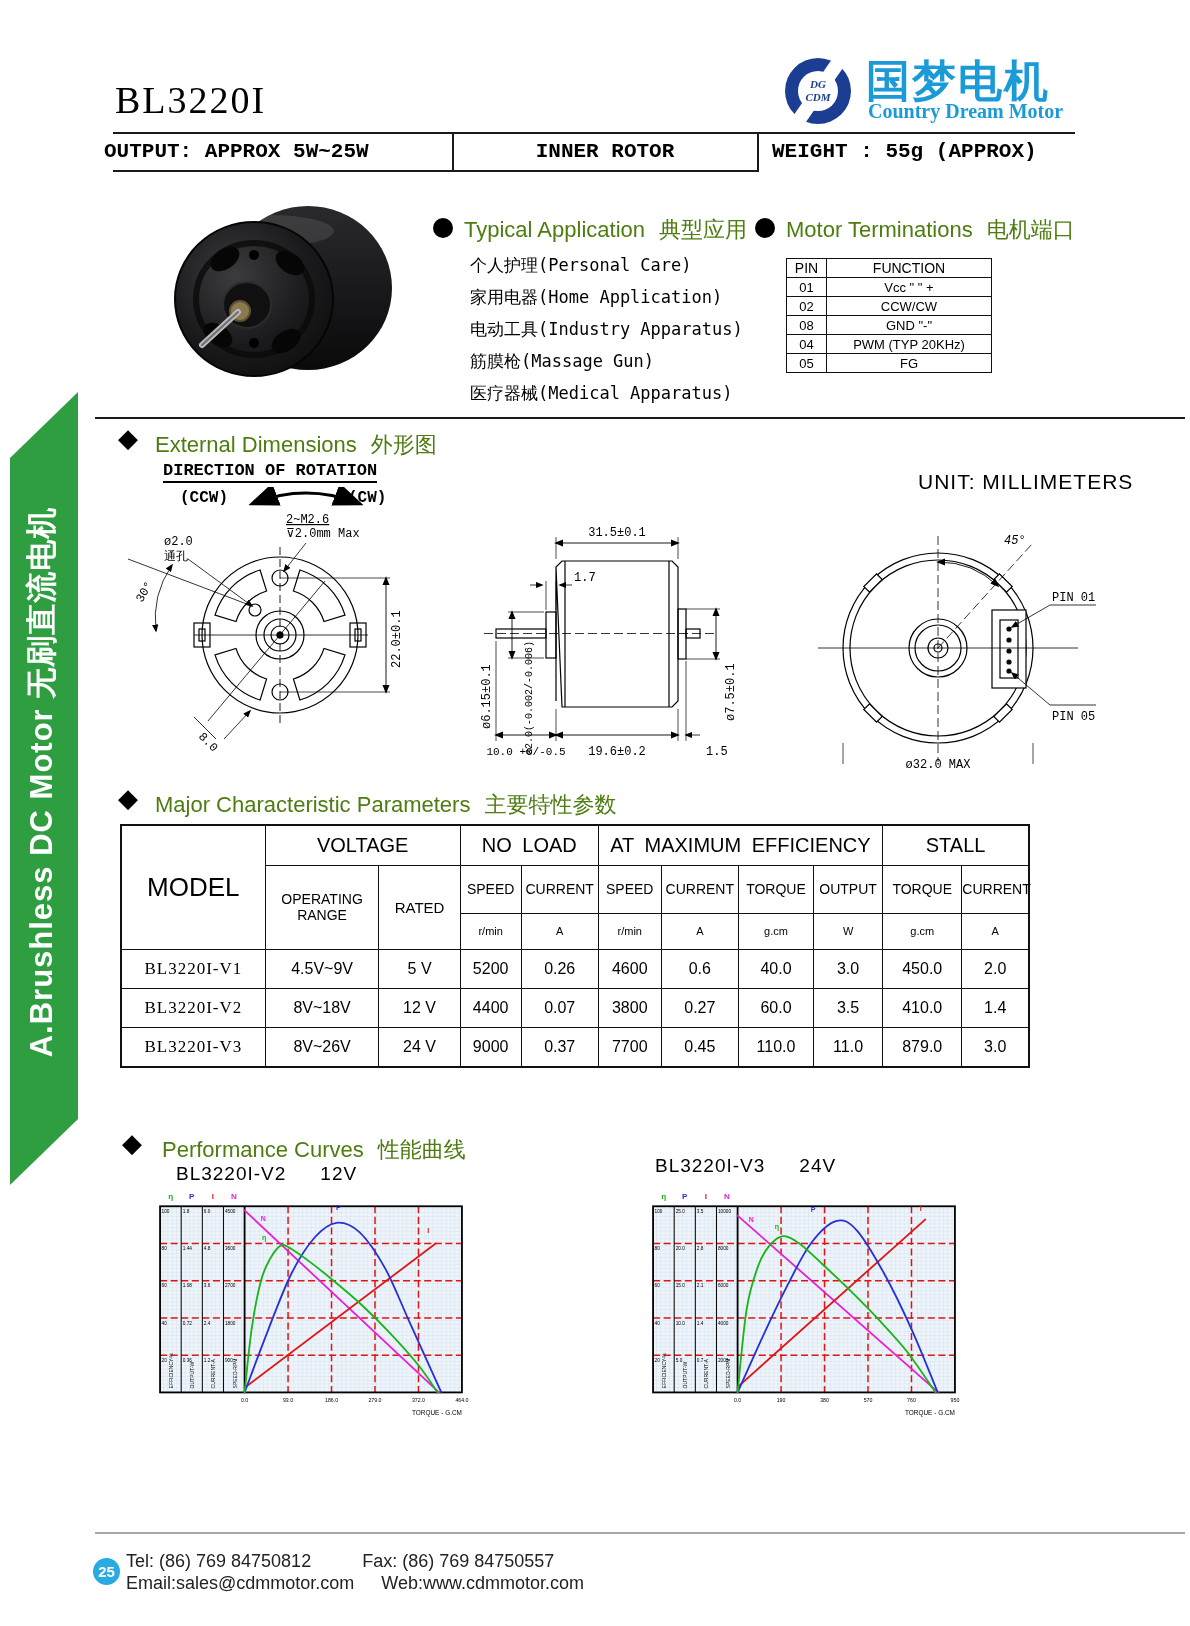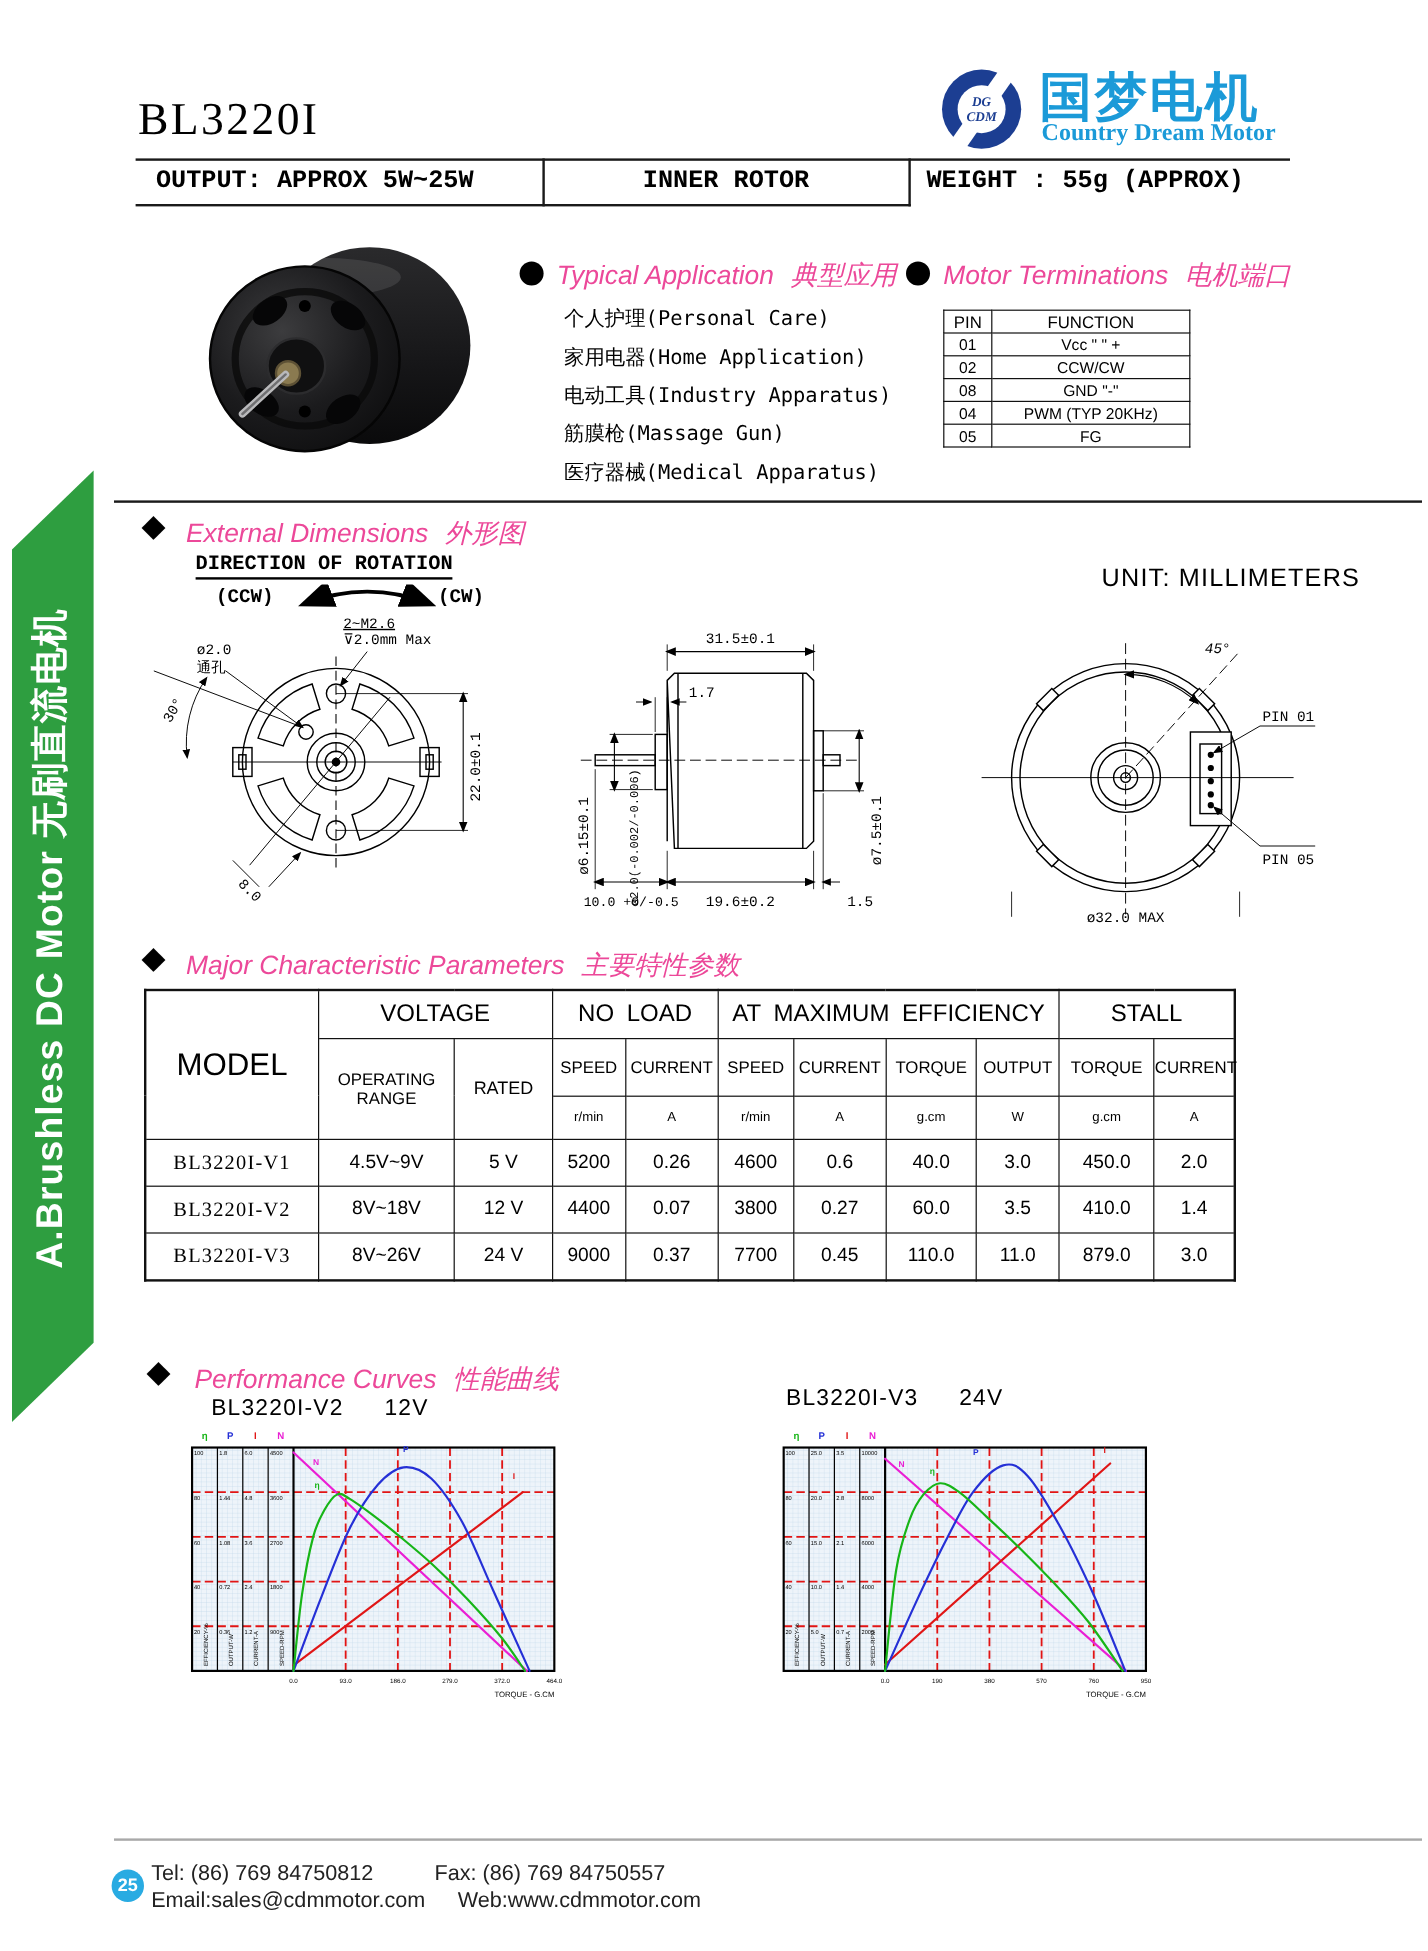--- a/index.html
+++ b/index.html
@@ -8,21 +8,21 @@
   .abs{position:absolute;}
   
   .model-title{font-family:"Liberation Serif",serif;font-size:38px;letter-spacing:2px;}
   .logo-cn{font-size:44px;font-weight:bold;color:var(--brand);letter-spacing:2px;}
   .logo-en{font-family:"Liberation Serif",serif;font-size:20px;font-weight:bold;color:var(--brand);}
   .spec-text{font-family:"Liberation Mono",monospace;font-size:21px;font-weight:bold;letter-spacing:0px;}
   .hline{background:#1a1a1a;}
   .vline{background:#1a1a1a;}
   
   .bullet-dot{width:20px;height:20px;border-radius:50%;background:#000;display:inline-block;}
-  .sec-title{font-size:22px;color:#ec4899;font-style:italic;}
+  .sec-title{font-size:22px;color:#4d7c0f;}
   .sec-title .cn{margin-left:14px;}
   .diamond{font-size:26px;line-height:20px;}
   .app-list{list-style:none;margin:0;padding:0;font-family:"DejaVu Sans Mono",monospace;font-size:17px;}
   .app-list li{margin-bottom:9px;}
   
   .pin-table{border-collapse:collapse;table-layout:fixed;width:205px;}
   .pin-table td,.pin-table th{border:1.5px solid #111;text-align:center;font-size:13px;padding:0;height:18px;}
   .pin-table th{font-size:14px;font-weight:normal;}
   
   .cadtext{font-family:"Liberation Mono",monospace;}
@@ -70,21 +70,21 @@
     <text x="36" y="33" text-anchor="middle" font-size="11" font-style="italic" font-weight="bold" font-family="Liberation Serif, serif" fill="#1c3e92">DG</text>
     <text x="36" y="46" text-anchor="middle" font-size="11" font-style="italic" font-weight="bold" font-family="Liberation Serif, serif" fill="#1c3e92">CDM</text>
   </svg>
   <div class="abs logo-cn" style="left:866px;top:52px;">国梦电机</div>
   <div class="abs logo-en" style="left:868px;top:100px;">Country Dream Motor</div>
 
   <div class="abs hline" style="left:113px;top:132px;width:962px;height:2px;"></div>
   <div class="abs vline" style="left:452px;top:132px;width:2px;height:40px;"></div>
   <div class="abs vline" style="left:757px;top:132px;width:2px;height:40px;"></div>
   <div class="abs hline" style="left:113px;top:170px;width:646px;height:2px;"></div>
-  <div class="abs spec-text" style="left:130px;top:140px;">OUTPUT: APPROX 5W~25W</div>
+  <div class="abs spec-text" style="left:104px;top:140px;">OUTPUT: APPROX 5W~25W</div>
   <div class="abs spec-text" style="left:455px;top:140px;width:300px;text-align:center;">INNER ROTOR</div>
   <div class="abs spec-text" style="left:772px;top:140px;">WEIGHT : 55g (APPROX)</div>
 
   <svg class="abs" style="left:150px;top:193px;" width="258" height="205" viewBox="0 0 258 205">
     <defs>
       <radialGradient id="face" cx="38%" cy="35%" r="80%">
         <stop offset="0%" stop-color="#3c3c3e"></stop>
           <stop offset="55%" stop-color="#1b1b1d"></stop>
           <stop offset="100%" stop-color="#0c0c0d"></stop>
       </radialGradient>
@@ -169,21 +169,21 @@
   <div class="abs dir-title" style="left:163px;top:461px;">DIRECTION OF ROTATION</div>
   <span class="abs rot-label" style="left:180px;top:489px;">(CCW)</span>
   <svg class="abs" style="left:246px;top:487px;" width="120" height="22">
     <defs>
       <marker id="ah" markerWidth="10" markerHeight="8" refX="8" refY="4" orient="auto-start-reverse">
         <path d="M0,0 L10,4 L0,8 Z" fill="#000"></path>
       </marker>
     </defs>
     <path d="M8,16 Q60,-4 112,16" fill="none" stroke="#000" stroke-width="3" marker-start="url(#ah)" marker-end="url(#ah)"></path>
   </svg>
-  <span class="abs rot-label" style="left:365px;top:489px;">(CW)</span>
+  <span class="abs rot-label" style="left:348px;top:489px;">(CW)</span>
   <div class="abs unit-label" style="left:918px;top:470px;">UNIT: MILLIMETERS</div>
 
   <svg class="abs cadtext" style="left:128px;top:503px;" width="300" height="268" viewBox="0 0 300 268">
     <g stroke="#000" fill="none" stroke-width="1.2">
       <circle cx="152" cy="132" r="78"></circle>
       <circle cx="152" cy="132" r="24"></circle>
       <circle cx="152" cy="132" r="16"></circle>
       <circle cx="152" cy="132" r="9"></circle>
       <circle cx="152" cy="132" r="3" fill="#000"></circle>
       <path d="M217,112.1 A68,68 0 0 0 171.9,67 L165.4,88 A46,46 0 0 1 196,118.6 Z"></path>

